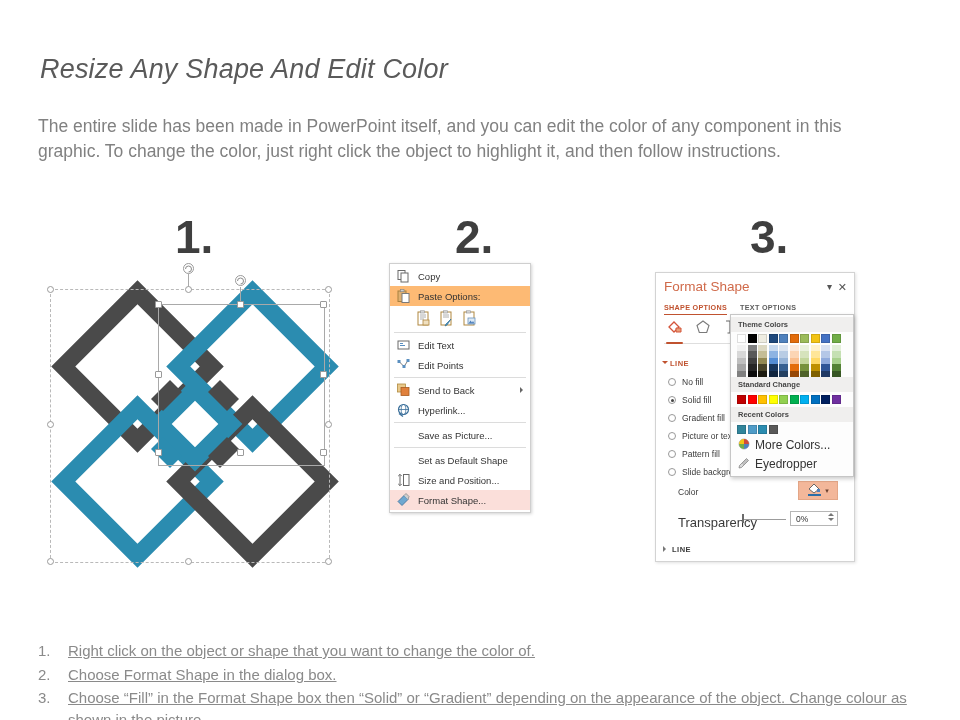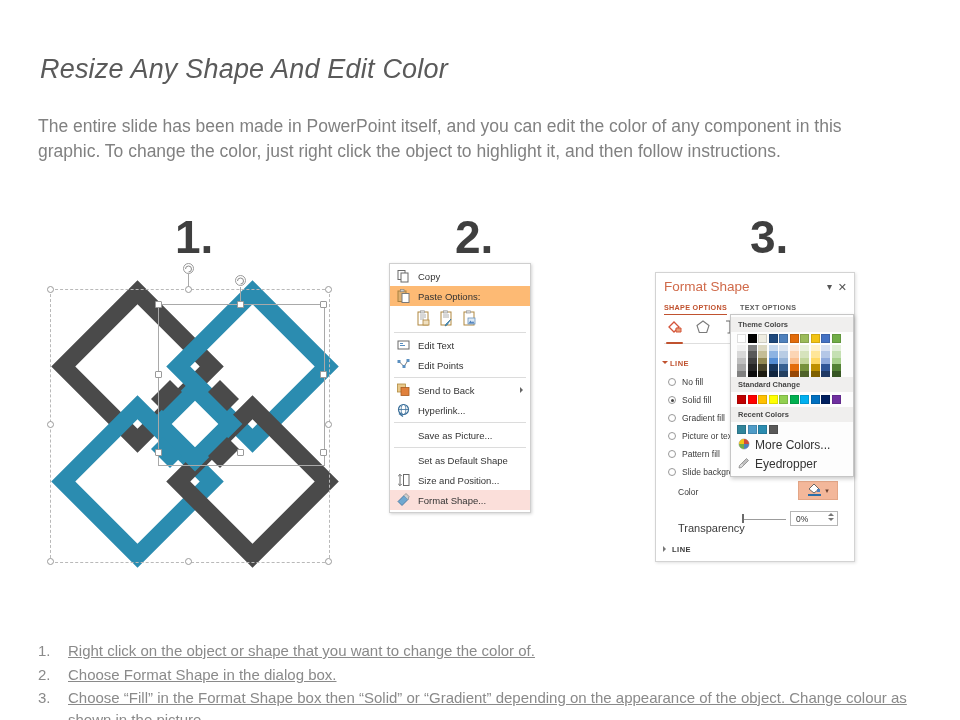--- a/index.html
+++ b/index.html
@@ -96,21 +96,21 @@
     border-top: 3.5px solid #c0522f; border-left: 3px solid transparent; border-right: 3px solid transparent; }
   .radio-row { position: absolute; left: 26px; font-size: 8.5px; color: #3a3a3a; }
   .radio { position: absolute; left: -14px; top: 1px; width: 8px; height: 8px; border: 1px solid #999; border-radius: 50%; background: #fff; box-sizing: border-box; }
   .radio.on::after { content: ""; position: absolute; left: 1.5px; top: 1.5px; width: 3px; height: 3px; background: #444; border-radius: 50%; }
 
   .color-label { position: absolute; left: 22px; top: 214px; font-size: 8.5px; color: #3a3a3a; }
   .color-btn {
     position: absolute; left: 142px; top: 208px; width: 38px; height: 17px;
     background: #f3b79a; border: 1px solid #e3a687; display: flex; align-items: center; justify-content: center; gap: 3px;
   }
-  .transp-label { position: absolute; left: 22px; top: 249px; font-size: 11px; color: #3a3a3a; }
+  .transp-label { position: absolute; left: 22px; top: 242px; font-size: 13px; color: #3a3a3a; }
   .slider-track { position: absolute; left: 88px; top: 246px; width: 42px; height: 1px; background: #9c9c9c; }
   .slider-thumb { position: absolute; left: 86px; top: 241px; width: 2px; height: 9px; background: #6b6b6b; }
   .spin {
     position: absolute; left: 134px; top: 238px; width: 48px; height: 15px;
     border: 1px solid #b6b6b6; background: #fff; font-size: 8.5px; color: #333;
     display: flex; align-items: center; padding-left: 5px; box-sizing: border-box;
   }
   .spin-arrows { position: absolute; right: 3px; top: 1px; display: flex; flex-direction: column; gap: 2px; }
   .spin-arrows i { display: block; width: 0; height: 0; border-left: 3px solid transparent; border-right: 3px solid transparent; }
   .spin-up { border-bottom: 3px solid #777; }

